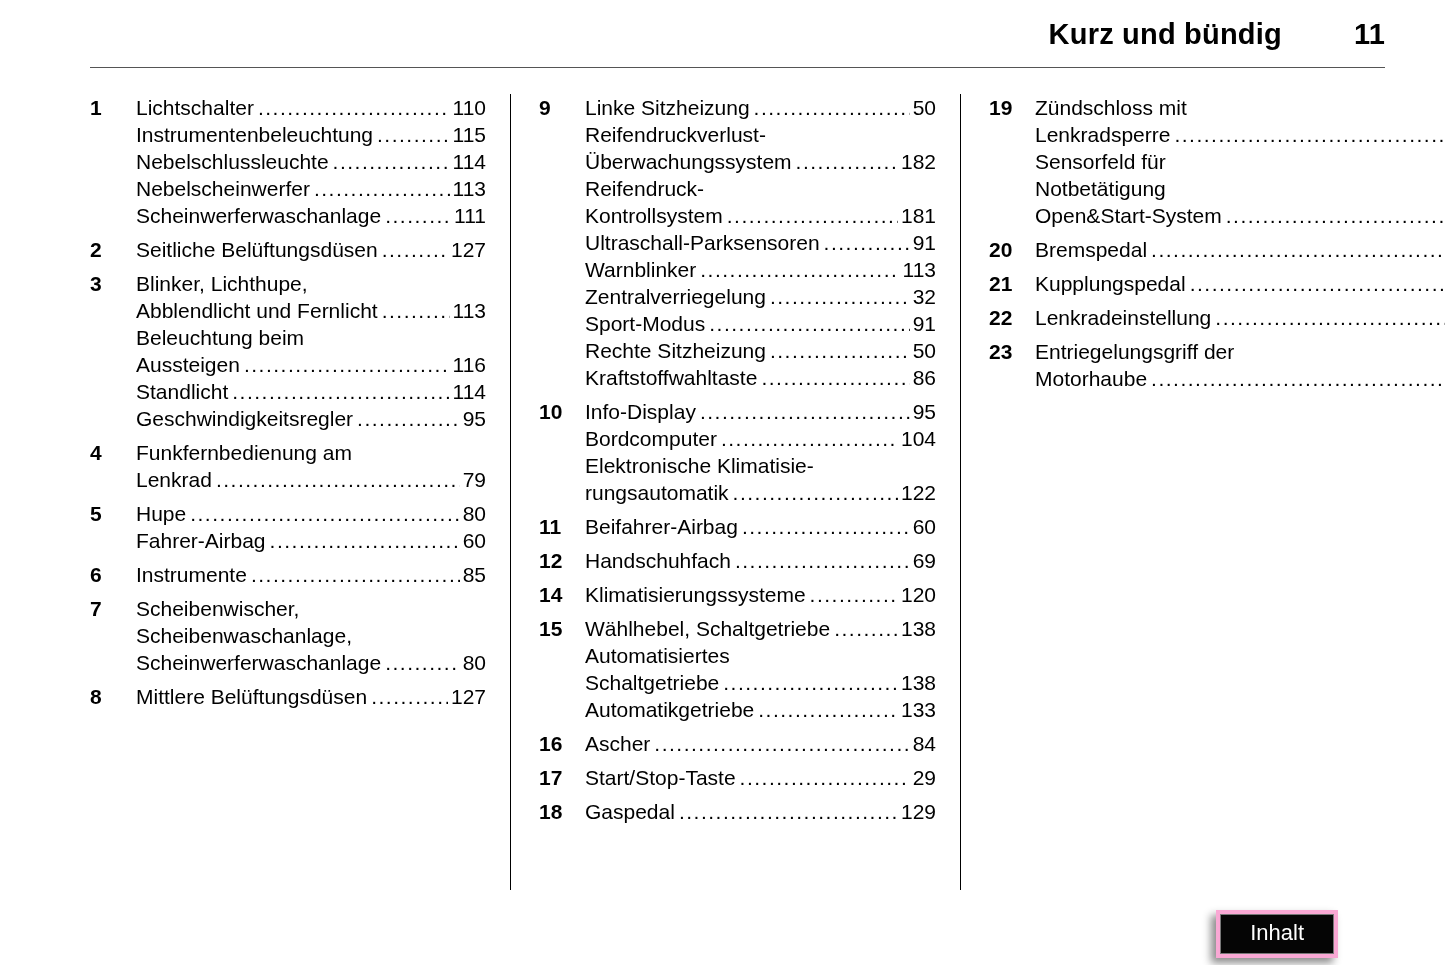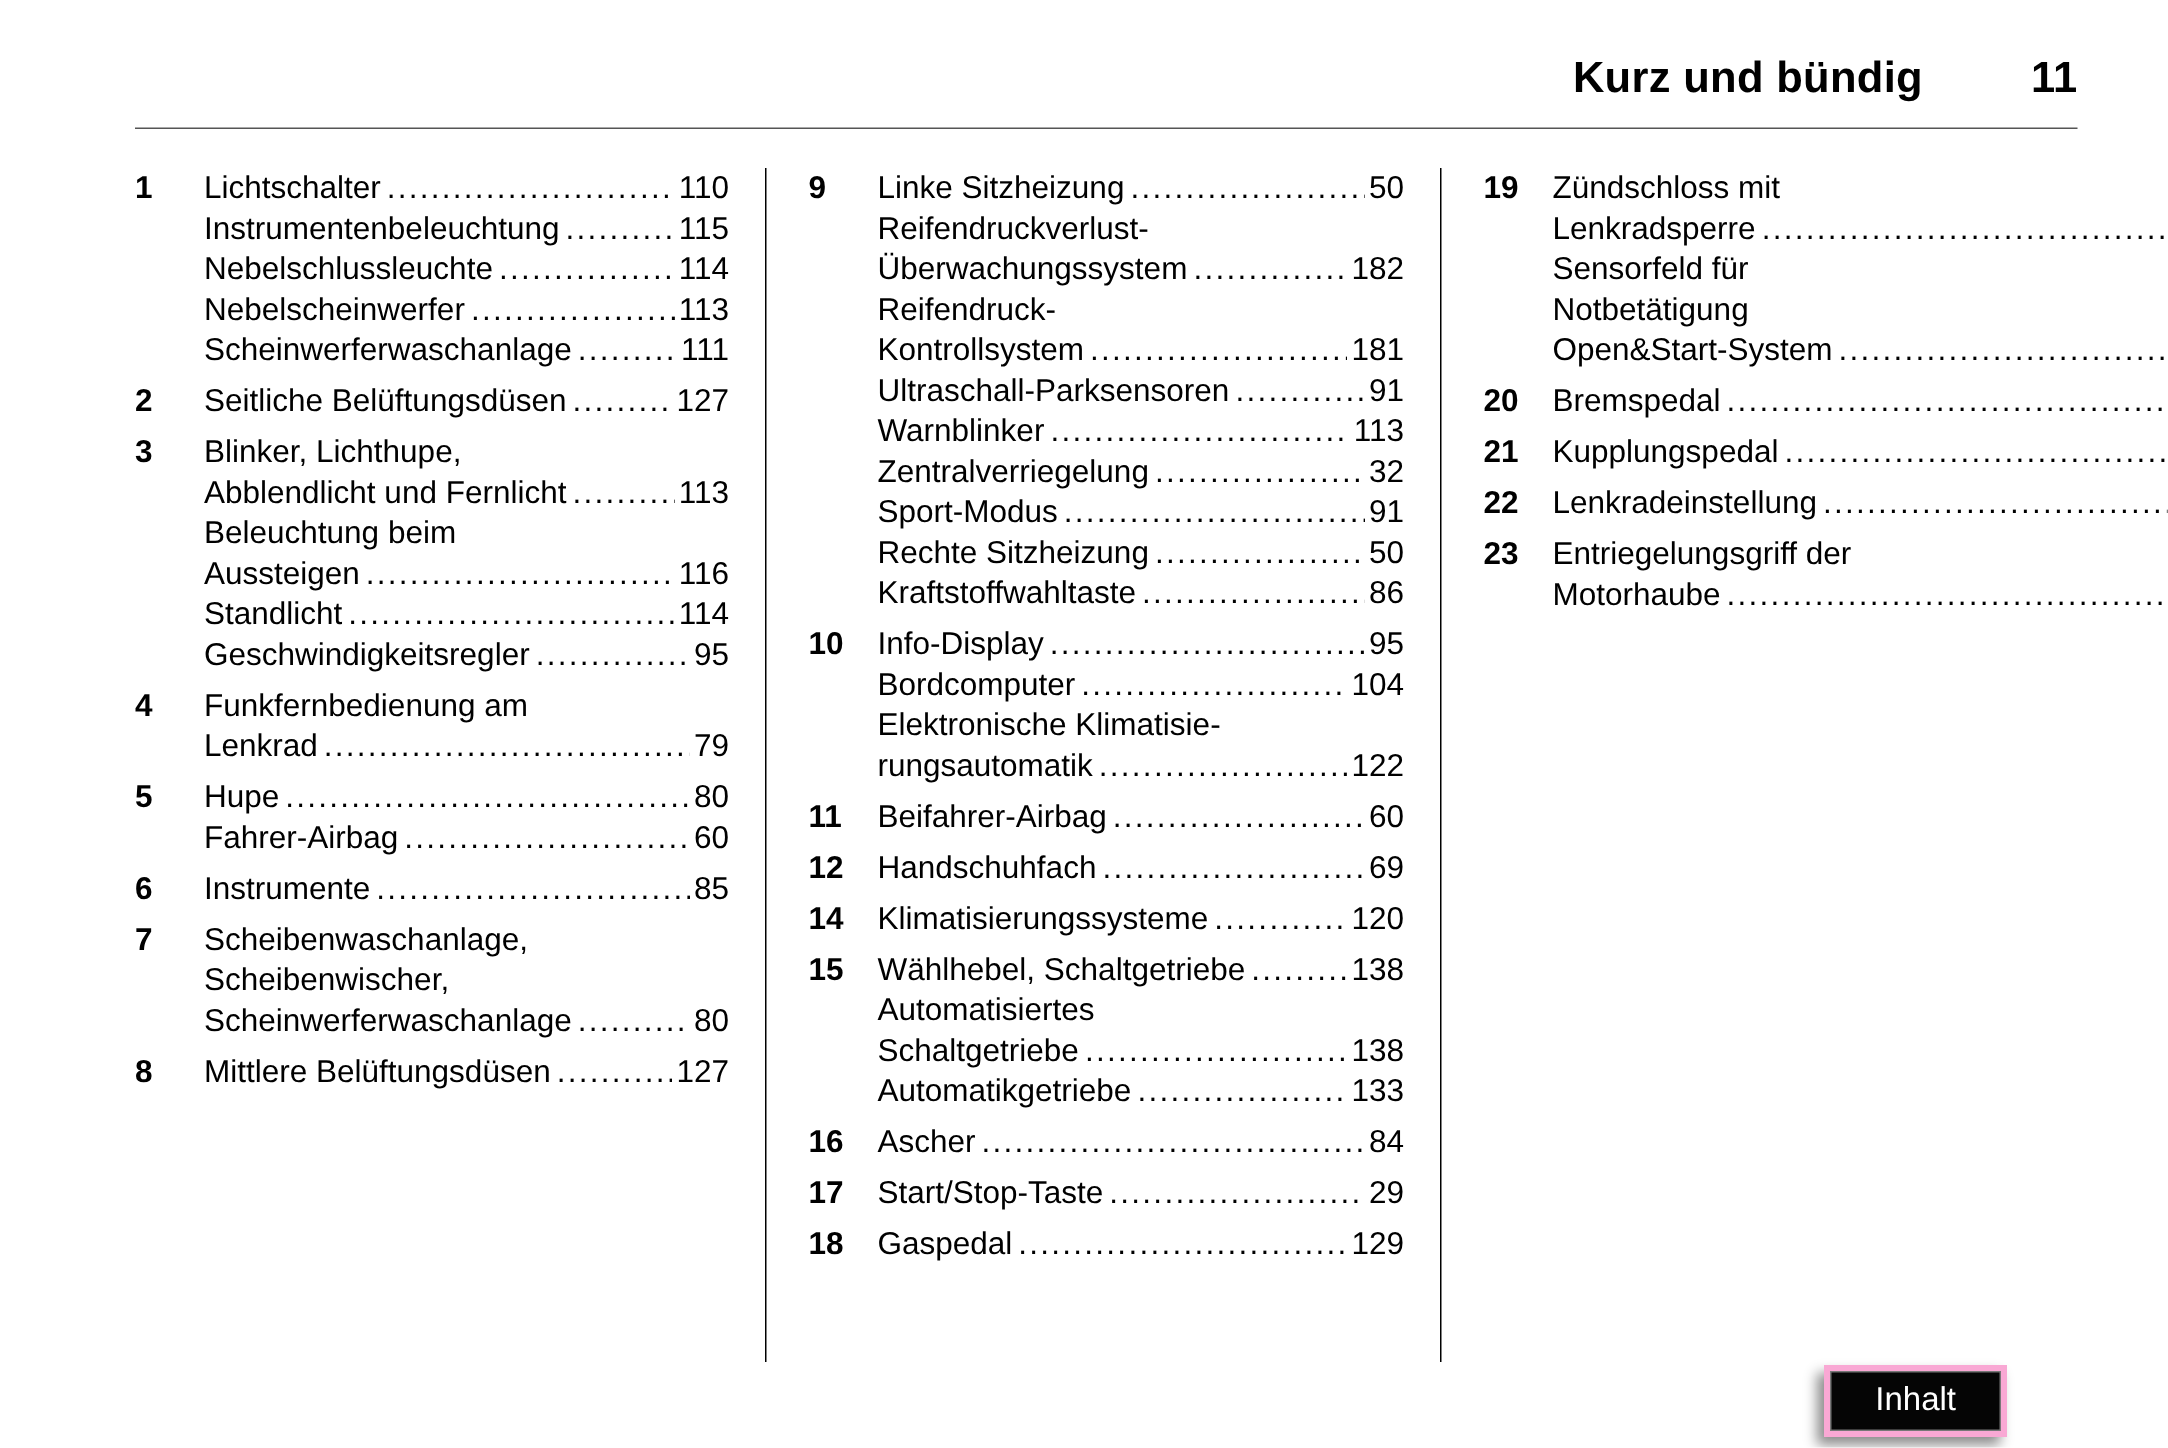--- a/index.html
+++ b/index.html
@@ -17,21 +17,21 @@
     left: 90px;
     right: 60px;
     top: 0;
     bottom: 0;
   }
   .page-header {
     display: flex;
     justify-content: flex-end;
     align-items: baseline;
     gap: 72px;
-    padding-top: 36px;
+    padding-top: 18px;
     font-size: 29px;
     font-weight: bold;
     letter-spacing: 0.2px;
   }
   .header-rule {
     border: none;
     border-top: 1.5px solid #555;
     margin-top: 16px;
     margin-bottom: 26px;
   }
@@ -205,24 +205,24 @@
               <span class="txt">Instrumente</span>
               <span class="dots"></span>
               <span class="pg">85</span>
             </div>
           </div>
         </div>
         <div class="entry">
           <div class="num">7</div>
           <div class="lines">
             <div class="line">
+              <span class="txt">Scheibenwischer,</span>
+            </div>
+            <div class="line">
               <span class="txt">Scheibenwaschanlage,</span>
-            </div>
-            <div class="line">
-              <span class="txt">Scheibenwischer,</span>
             </div>
             <div class="line">
               <span class="txt">Scheinwerferwaschanlage</span>
               <span class="dots"></span>
               <span class="pg">80</span>
             </div>
           </div>
         </div>
         <div class="entry">
           <div class="num">8</div>

